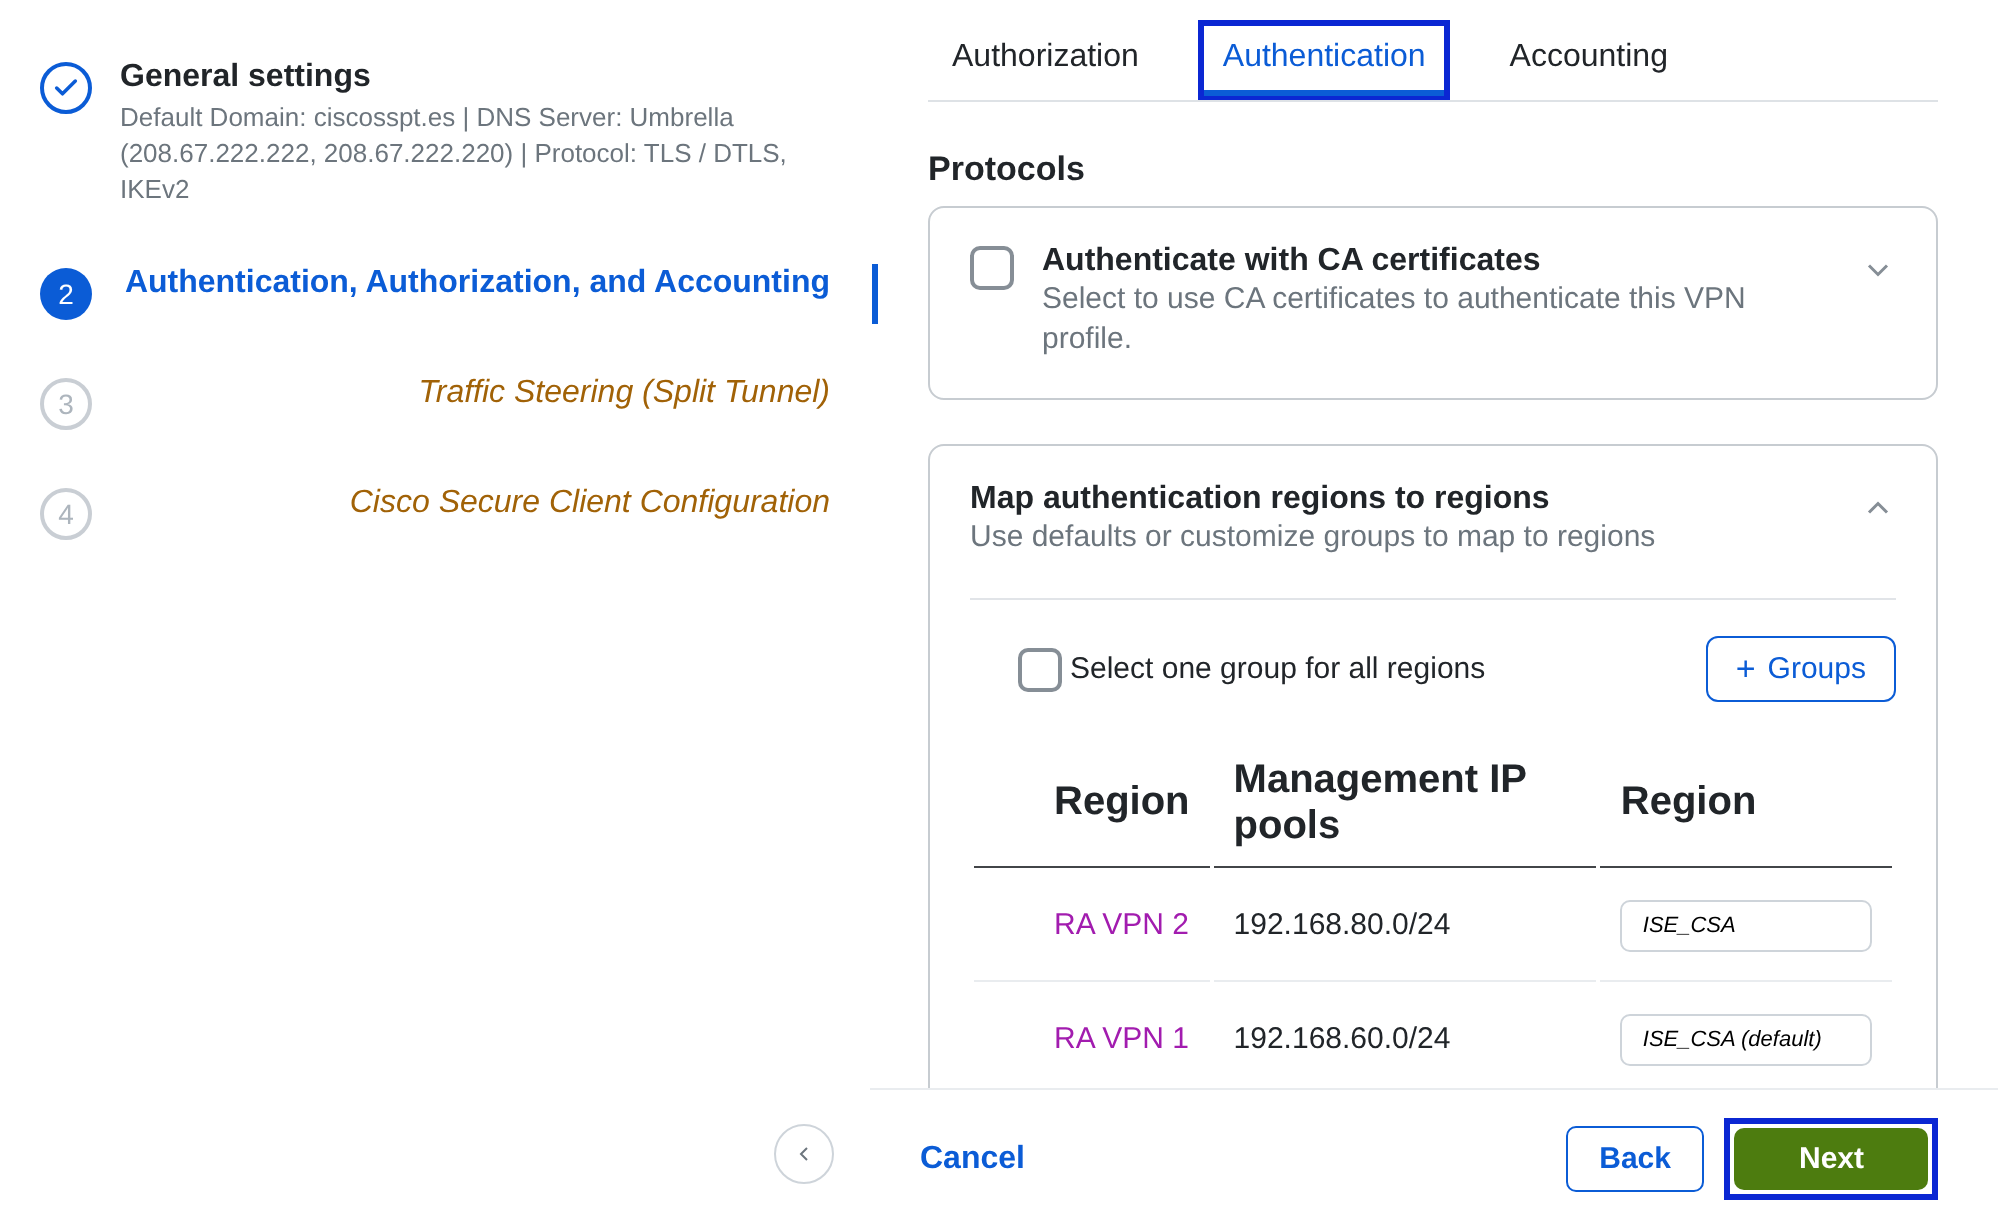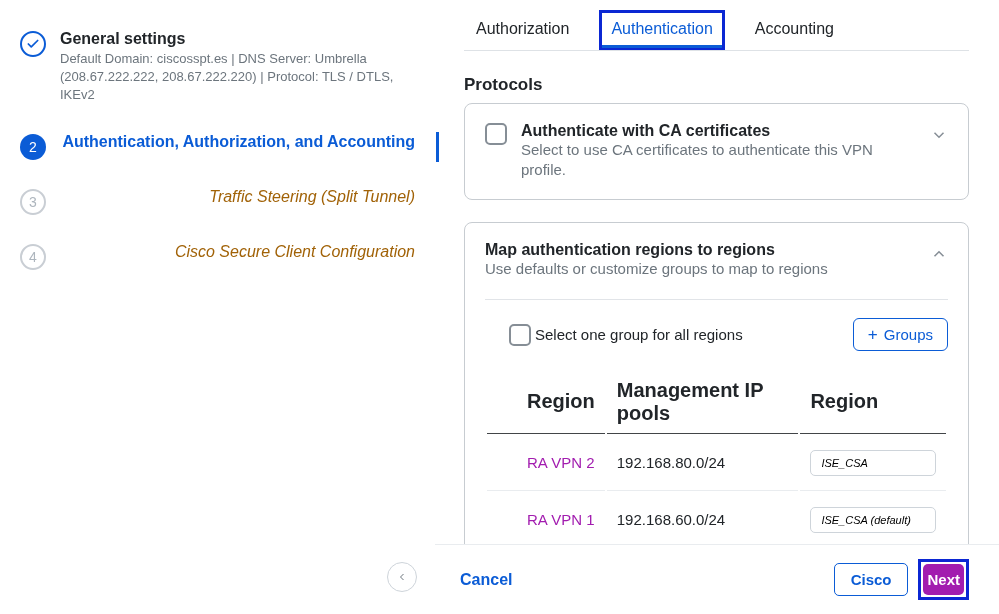--- a/index.html
+++ b/index.html
@@ -258,24 +258,24 @@
       border: 1px solid #0b5cd6;
       color: #0b5cd6;
       background: #fff;
       border-radius: 5px;
       padding: 7px 16px;
       font-size: 15px;
       font-weight: 600;
       margin-right: 10px;
     }
     .next-btn {
-      background: #a21caf;
+      background: #4d7c0f;
       color: #fff;
       border-radius: 5px;
-      padding: 7px 4px;
+      padding: 7px 32px;
       font-size: 15px;
       font-weight: 600;
       border: none;
     }
     .next-wrap {
       border: 3px solid #0b27d3;
       padding: 2px;
       display: inline-block;
     }
   </style>
@@ -395,17 +395,17 @@
           </tbody>
         </table>
       </div>
     </div>
   </main>
 </div>
 
 <div class="footer">
   <span class="cancel">Cancel</span>
   <span class="spacer"></span>
-  <button class="back-btn">Cisco</button>
+  <button class="back-btn">Back</button>
   <span class="next-wrap">
     <button class="next-btn">Next</button>
   </span>
 </div>
 
 </body></html>

